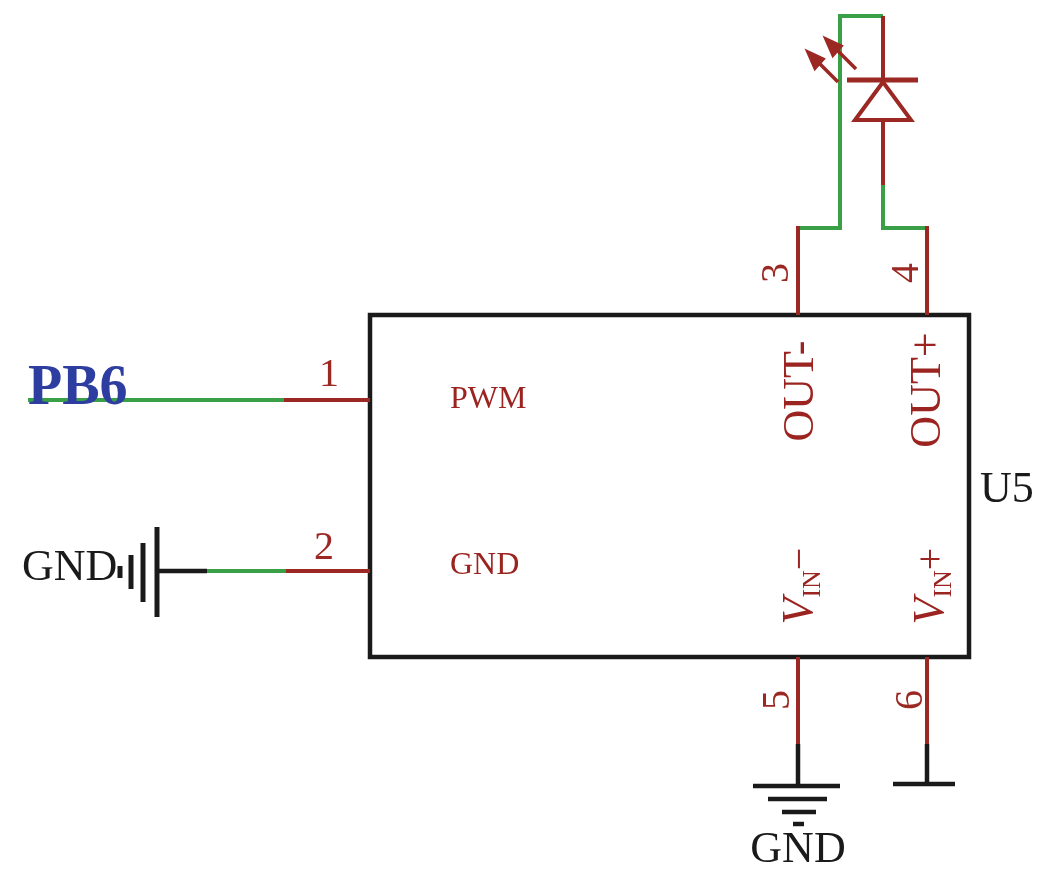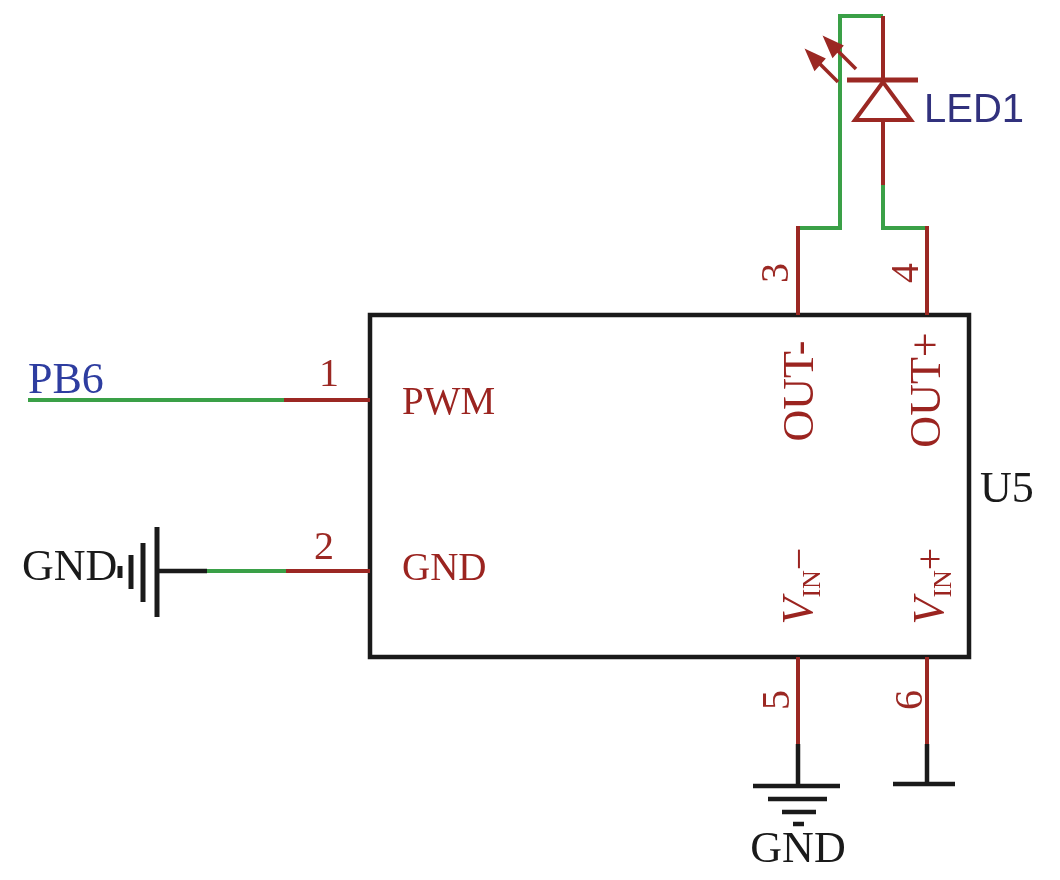--- a/index.html
+++ b/index.html
@@ -23,22 +23,23 @@
   .lbl {
     position: absolute;
     line-height: 1;
     white-space: nowrap;
   }
   .serif-lg {
     font-size: 44px;
     color: var(--pin-text-red);
   }
   .net-blue {
-    font-size: 44px;
+    font-size: 56px;
     color: var(--net-blue);
+    font-weight: bold;
   }
   .ink {
     color: var(--ink-black);
   }
   .sans-navy {
     font-family: "Liberation Sans", "DejaVu Sans", sans-serif;
     font-size: 40px;
     color: var(--led-navy);
   }
   .pin-num {
@@ -60,23 +61,24 @@
     height: 44px;
     line-height: 44px;
     text-align: center;
     font-size: 44px;
     color: var(--pin-text-red);
     transform: rotate(-90deg);
     transform-origin: center center;
   }
   .pin-name-horz {
     position: absolute;
-    font-size: 39px;
+    font-size: 32px;
     line-height: 1;
     color: var(--pin-text-red);
+    margin-left: 48px;
   }
   .vin-base {
     font-style: italic;
   }
   .vin-sub {
     font-size: 26px;
     vertical-align: -8px;
   }
   .vin-sign {
     font-size: 40px;
@@ -148,21 +150,20 @@
     </g>
   </svg>
 
   <div class="lbl net-blue" style="left:28px; top:357px;">PB6</div>
 
   <div class="lbl serif-lg ink" style="left:22px; top:544px;">GND</div>
 
   <div class="lbl serif-lg ink center-txt" style="left:728px; top:826px; width:140px;">GND</div>
 
 
-  <div class="lbl sans-navy" style="left:924px; top:88px;">LED1</div>
 
   <div class="lbl serif-lg ink" style="left:980px; top:466px;">U5</div>
 
   <div class="pin-num" style="left:309px; top:353px;">1</div>
   <div class="pin-num" style="left:304px; top:526px;">2</div>
   <div class="pin-num rot" style="left:755px; top:253px;">3</div>
   <div class="pin-num rot" style="left:885px; top:253px;">4</div>
   <div class="pin-num rot" style="left:756px; top:680px;">5</div>
   <div class="pin-num rot" style="left:889px; top:680px;">6</div>
 

